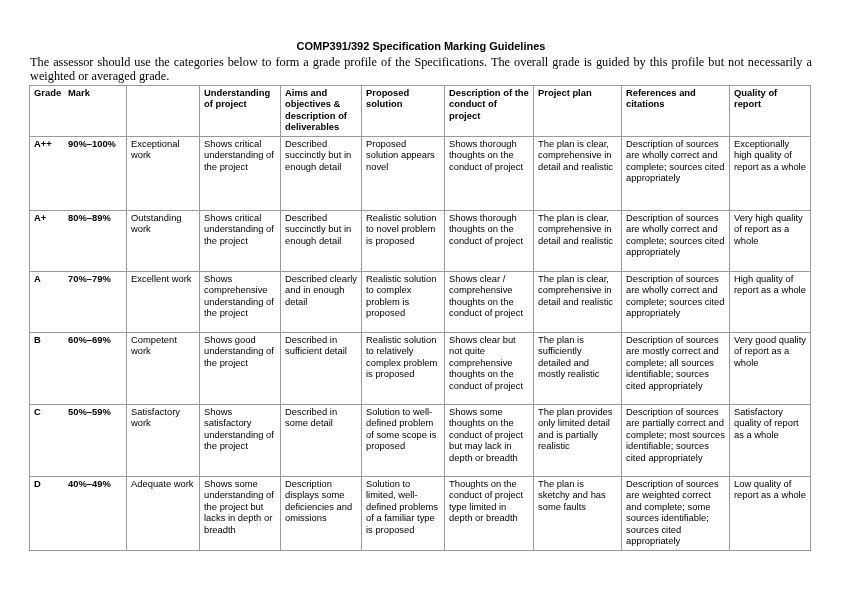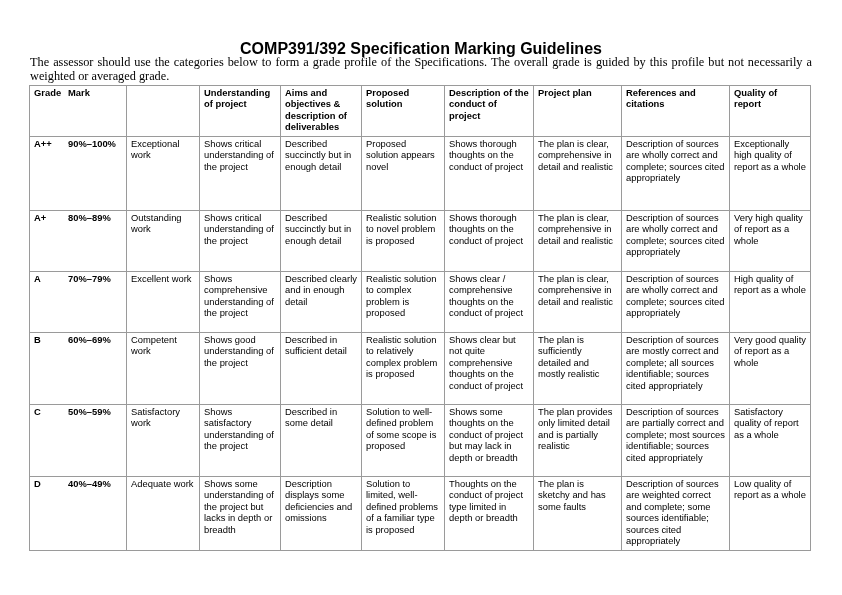--- a/index.html
+++ b/index.html
@@ -1,19 +1,19 @@
 <!DOCTYPE html>
 <html><head>
 <meta charset="utf-8">
 <style>
   html, body { margin: 0; padding: 0; background: #ffffff; }
   body { width: 842px; height: 595px; position: relative; overflow: hidden; color: #000; }
   .title {
     position: absolute; left: 0; top: 40px; width: 842px; text-align: center;
-    font-family: "Liberation Sans", sans-serif; font-weight: bold; font-size: 16px;
+    font-family: "Liberation Sans", sans-serif; font-weight: bold; font-size: 11px;
   }
   .intro {
     position: absolute; left: 30px; top: 55px; width: 782px;
     font-family: "Liberation Serif", serif; font-size: 12.3px; line-height: 14px;
     text-align: justify;
   }
   table.grid {
     position: absolute; left: 29px; top: 85px;
     border-collapse: collapse; table-layout: fixed;
     font-family: "Liberation Sans", sans-serif; font-size: 9.4px; line-height: 11.4px;

